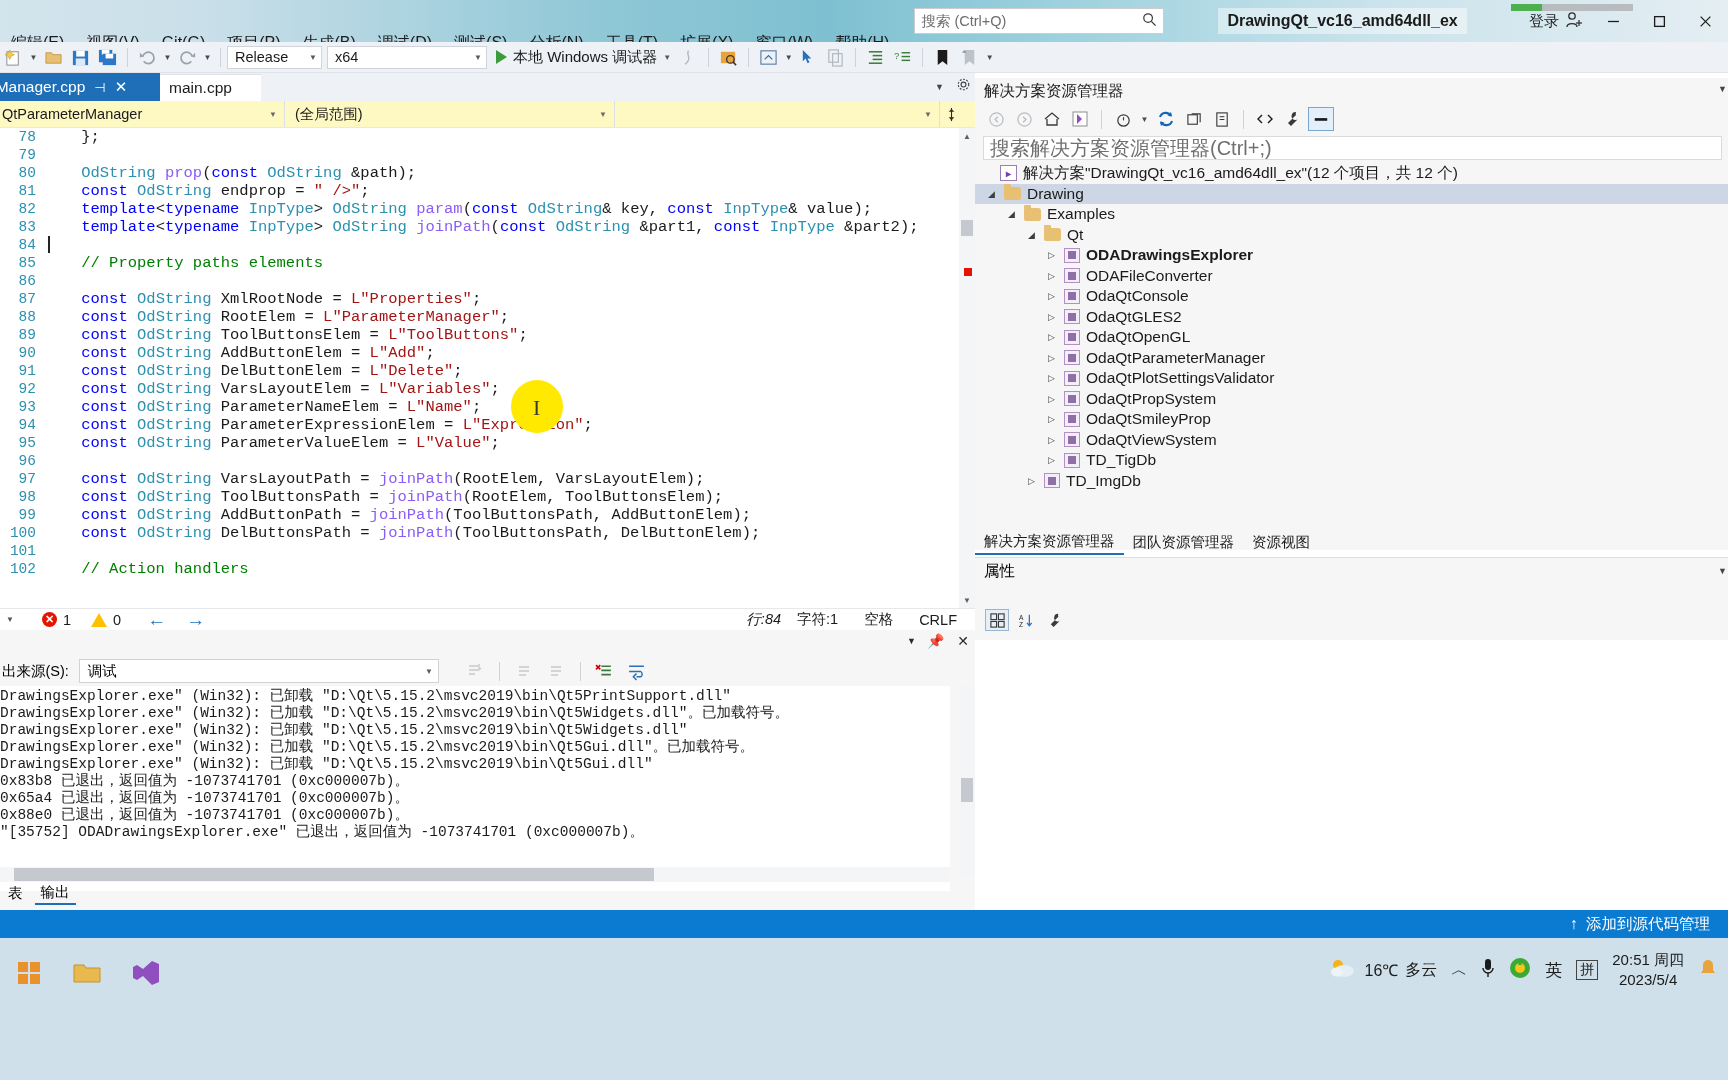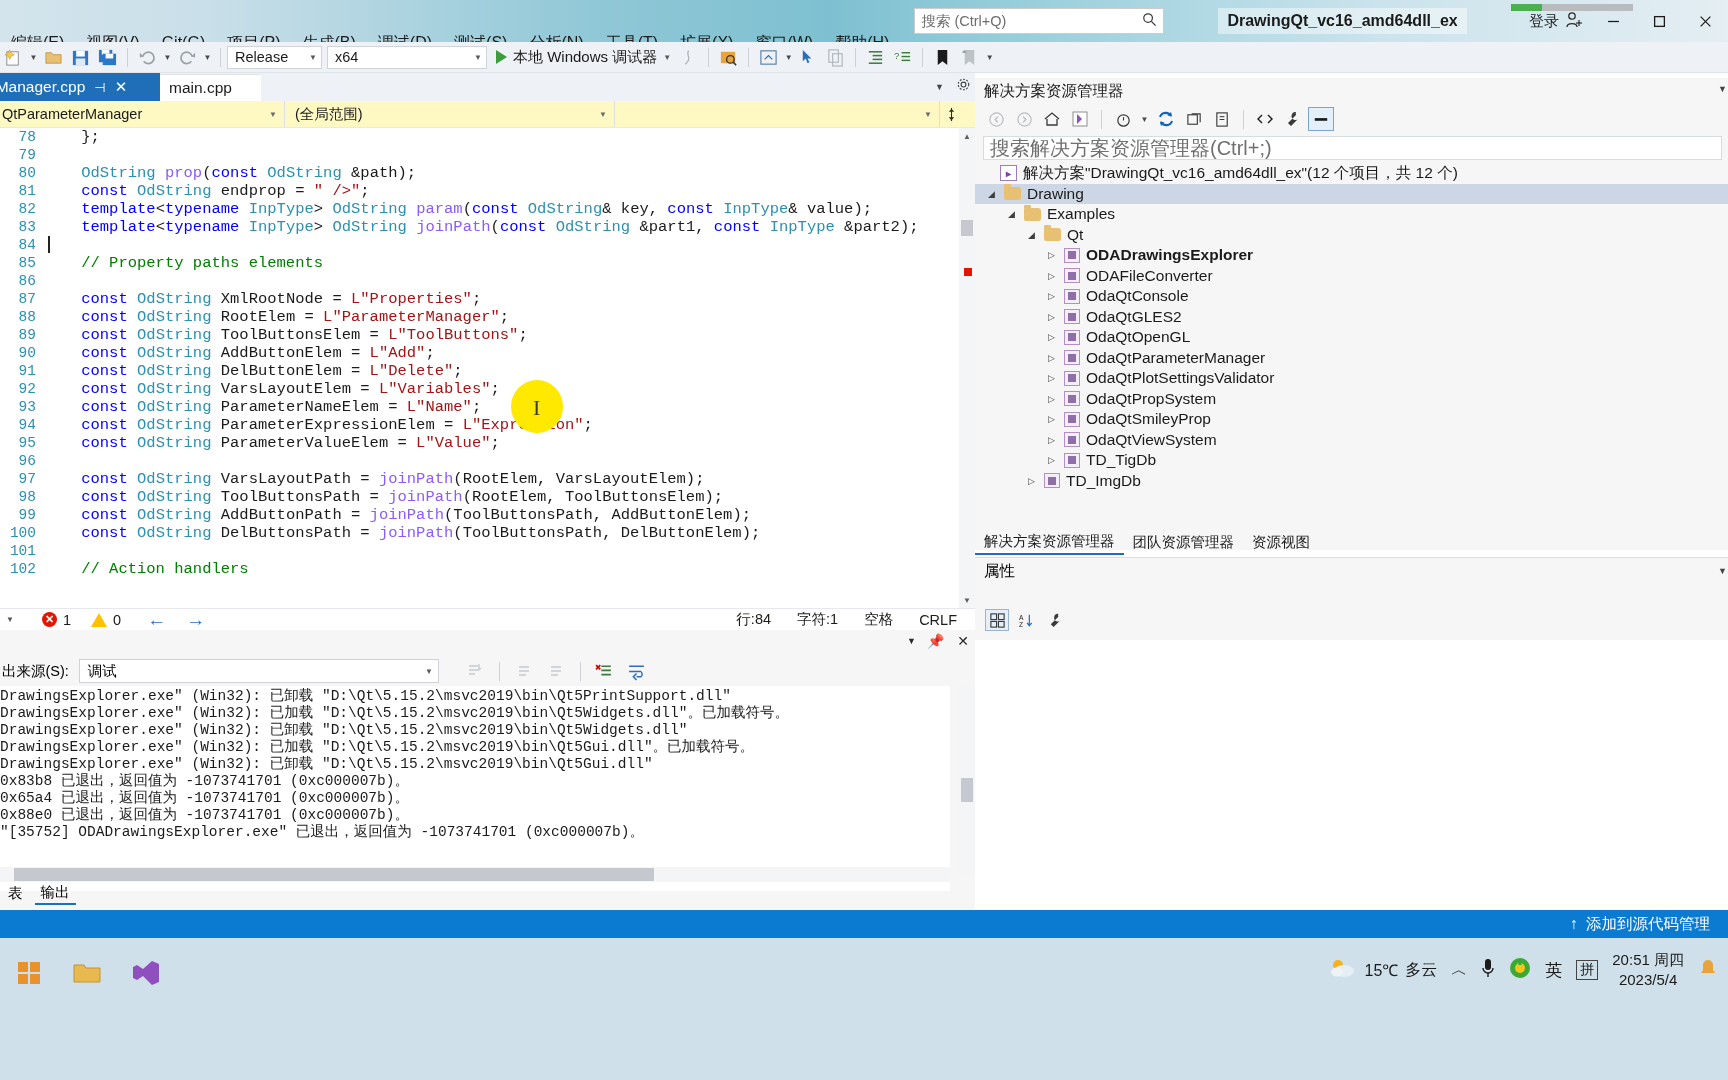--- a/index.html
+++ b/index.html
@@ -498,21 +498,21 @@
         <span class="errdot">✕</span>
         <span>1</span>
       </div>
       <div class="grp" style="margin-left:20px;">
         <span class="warntri"></span>
         <span>0</span>
       </div>
       <span class="arrowb" style="margin-left:26px;">←</span>
       <span class="arrowb" style="margin-left:20px;">→</span>
       <div style="flex:1;"></div>
-      <span style="margin-right:26px;">行:84</span>
+      <span style="margin-right:16px;font-style:italic;">行:84</span>
       <span style="margin-right:26px;">字符:1</span>
       <span style="margin-right:26px;">空格</span>
       <span style="margin-right:18px;">CRLF</span>
     </div>
   </div>
 
   <div class="sepane">
     <div class="se-title">解决方案资源管理器</div>
     <div class="se-toolbar">
       <div class="se-tb">
@@ -833,21 +833,21 @@
     </div>
     <div class="tray">
       <div class="weather">
         <span>
           <svg width="30" height="24" viewBox="0 0 30 24">
               <circle cx="10" cy="9" r="5" fill="#f5b21a"></circle>
               <ellipse cx="16" cy="15" rx="10" ry="6" fill="#e5edf5"></ellipse>
               <ellipse cx="9" cy="16" rx="6" ry="4.5" fill="#eef3f8"></ellipse>
             </svg>
         </span>
-        <span>15℃</span>
+        <span>16℃</span>
         <span>多云</span>
       </div>
       <span style="font-size:16px;">︿</span>
       <span>
         <svg width="14" height="22" viewBox="0 0 14 22">
             <rect x="4" y="2" width="6" height="11" rx="3" fill="#1b1b1b"></rect>
             <path d="M2 11 a5 5 0 0 0 10 0" fill="none" stroke="#1b1b1b" stroke-width="1.4"></path>
             <line x1="7" y1="16" x2="7" y2="20" stroke="#1b1b1b" stroke-width="1.4"></line>
           </svg>
       </span>

